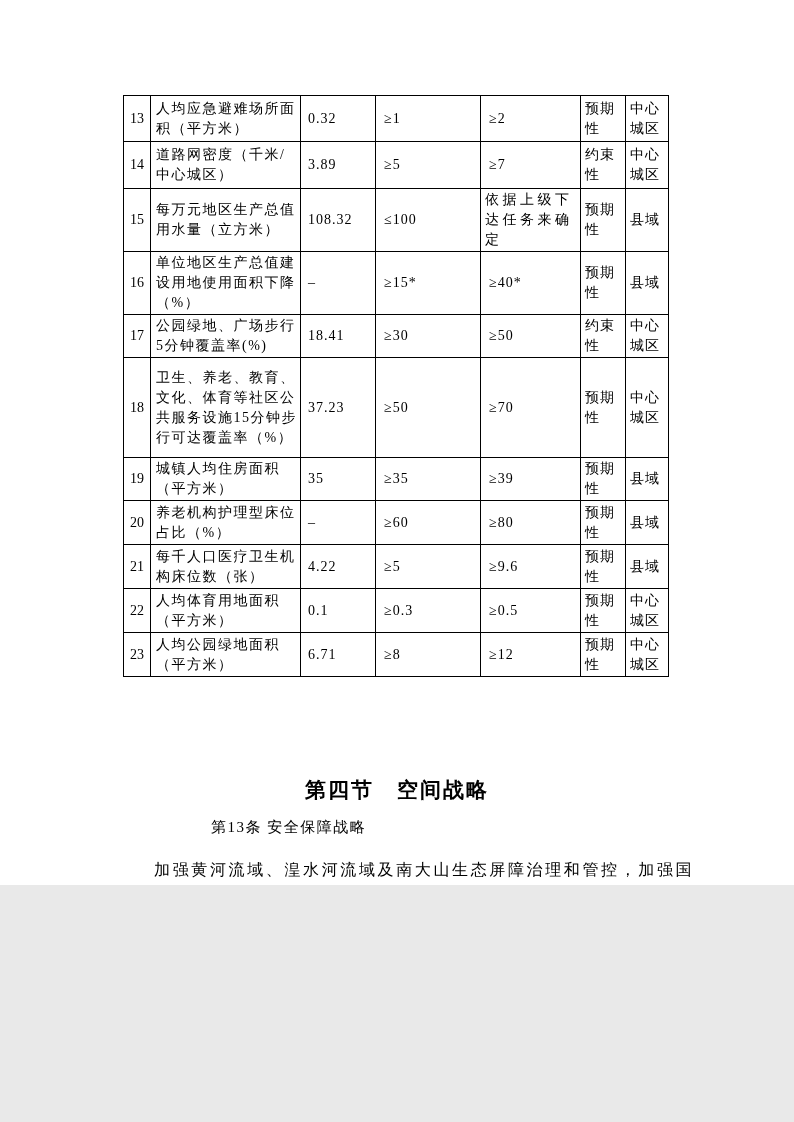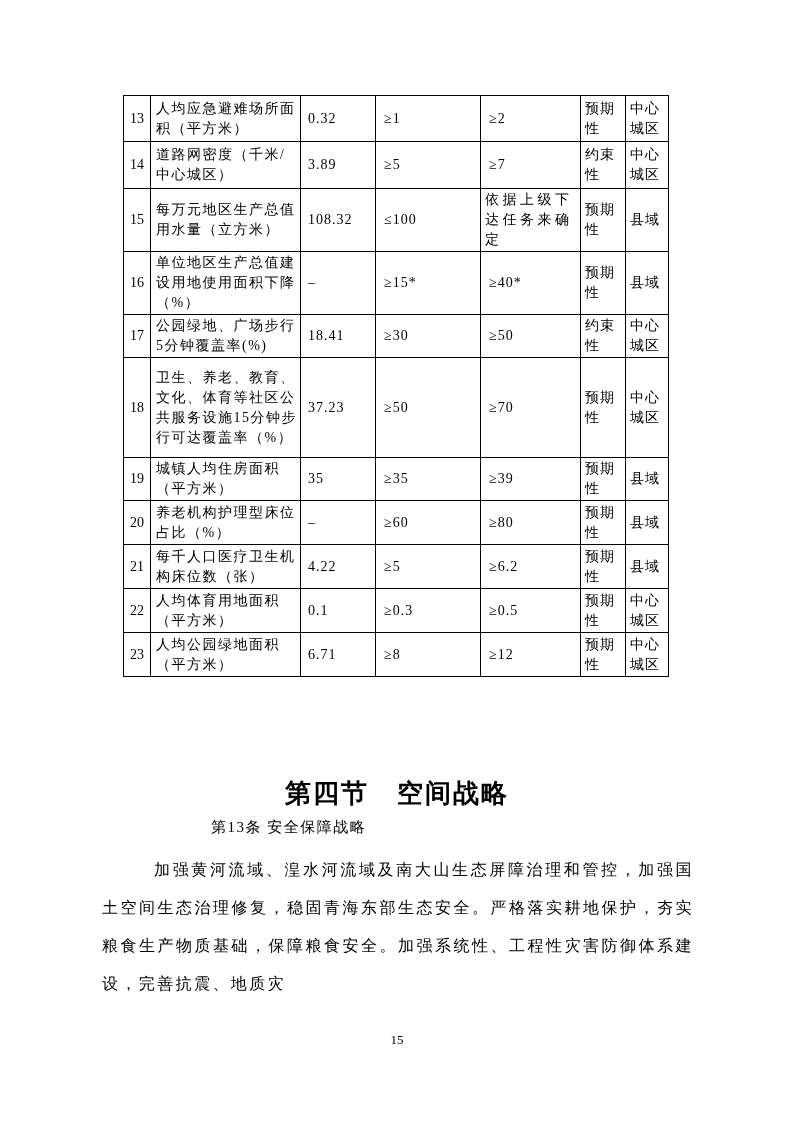--- a/index.html
+++ b/index.html
@@ -1,17 +1,17 @@
 <!DOCTYPE html>
 <html><head>
 <meta charset="utf-8">
 <style>
   html,body { margin:0; padding:0; background:#e9e9e9; }
   .page {
-    position:relative; width:794px; height:1122px; margin:0 auto;
+    position:relative; width:794px; height:885px; margin:0 auto;
     background:#ffffff; color:#000;
     font-family:"Liberation Serif","DejaVu Serif",serif;
     overflow:hidden;
   }
   
   .doc-table {
     position:absolute; left:123px; top:95px; width:545px;
     border-collapse:collapse; table-layout:fixed;
   }
   .doc-table td {
@@ -35,21 +35,21 @@
     position:absolute; left:112px; top:703px; width:582px;
     font-size:15px; line-height:40px; letter-spacing:1.2px;
     text-align:justify;
   }
   .note sup { font-size:9px; }
   
   .section-heading {
     position:absolute; left:0; top:776px; width:794px;
     text-align:center;
     font-family:"Liberation Sans","DejaVu Sans",sans-serif;
-    font-weight:bold; font-size:26px; letter-spacing:2px;
+    font-weight:bold; font-size:21px; letter-spacing:2px;
   }
   .article-heading {
     position:absolute; left:167px; top:818px;
     font-size:15px; letter-spacing:1.5px;margin-left:44px;
   }
   
   .body-text {
     position:absolute; left:102px; top:851px; width:592px;
     font-size:16px; line-height:38px; letter-spacing:2.4px;
     text-align:justify; text-justify:inter-character;
@@ -147,21 +147,21 @@
           <td class="c3">≥60</td>
           <td class="c4">≥80</td>
           <td class="c5">预期性</td>
           <td class="c6">县域</td>
         </tr>
         <tr style="height: 44px;">
           <td class="c0">21</td>
           <td class="c1">每千人口医疗卫生机构床位数（张）</td>
           <td class="c2">4.22</td>
           <td class="c3">≥5</td>
-          <td class="c4">≥6.2</td>
+          <td class="c4">≥9.6</td>
           <td class="c5">预期性</td>
           <td class="c6">县域</td>
         </tr>
         <tr style="height: 44px;">
           <td class="c0">22</td>
           <td class="c1">人均体育用地面积（平方米）</td>
           <td class="c2">0.1</td>
           <td class="c3">≥0.3</td>
           <td class="c4">≥0.5</td>
           <td class="c5">预期性</td>

